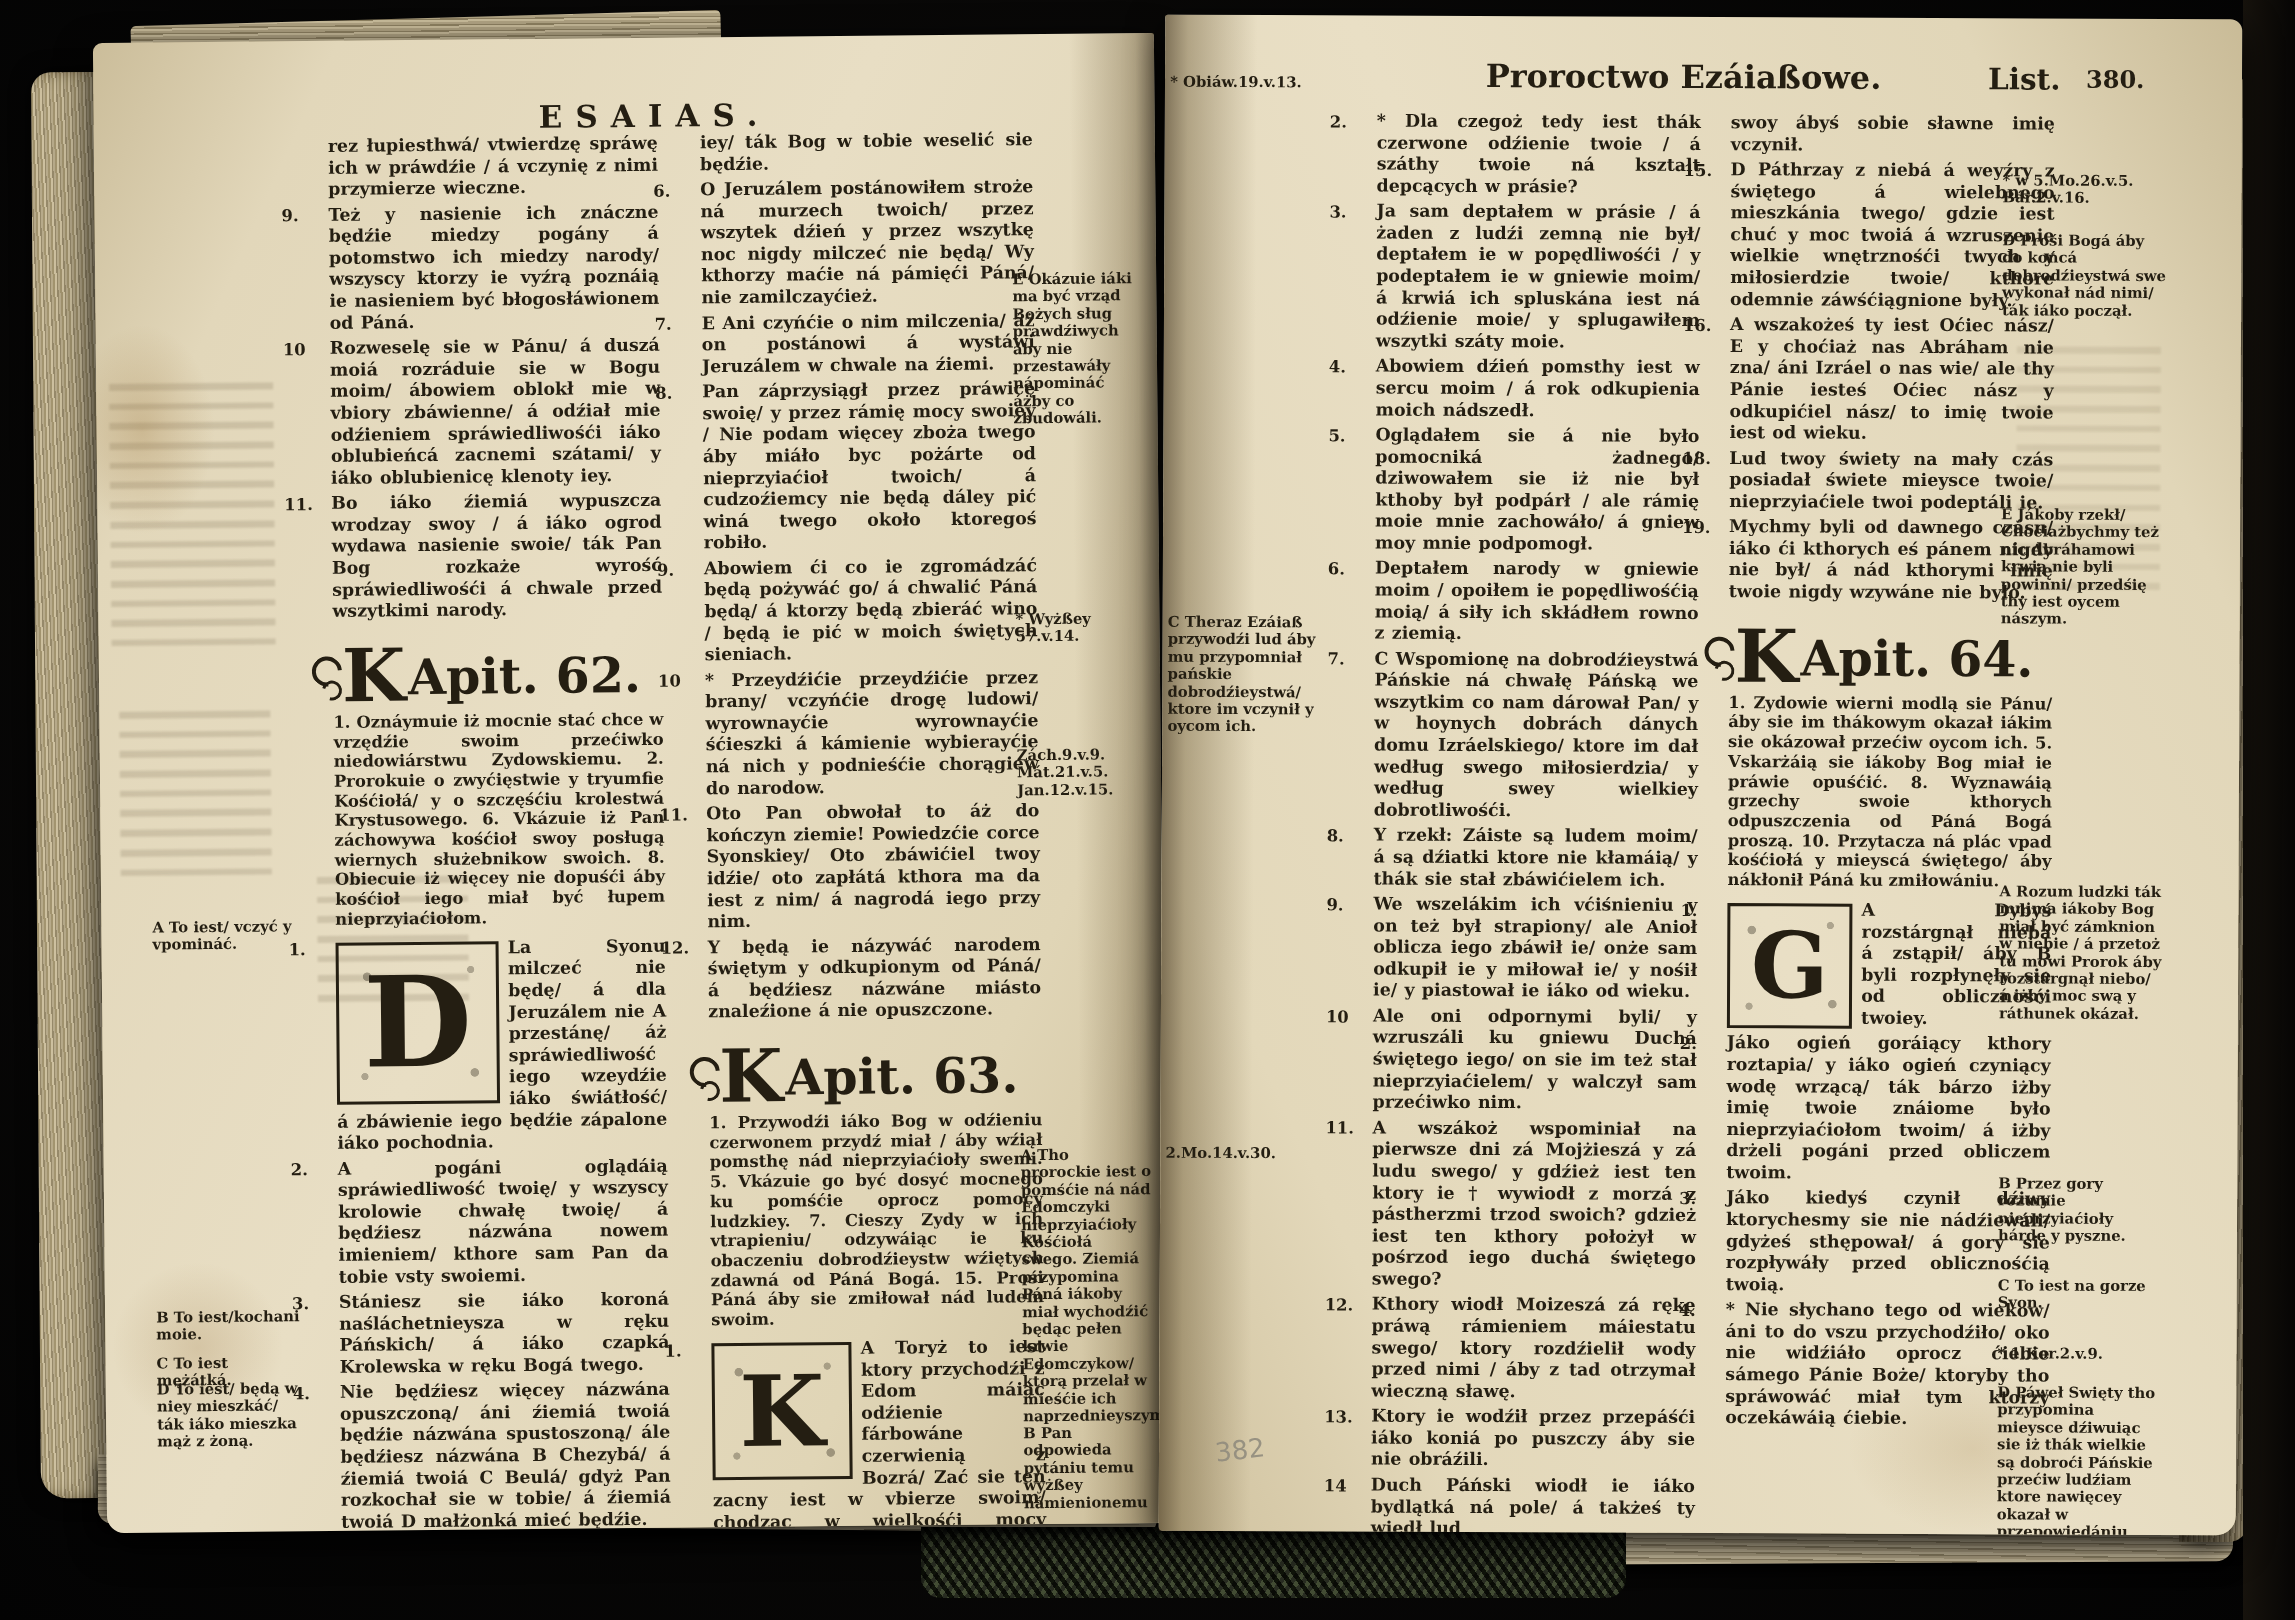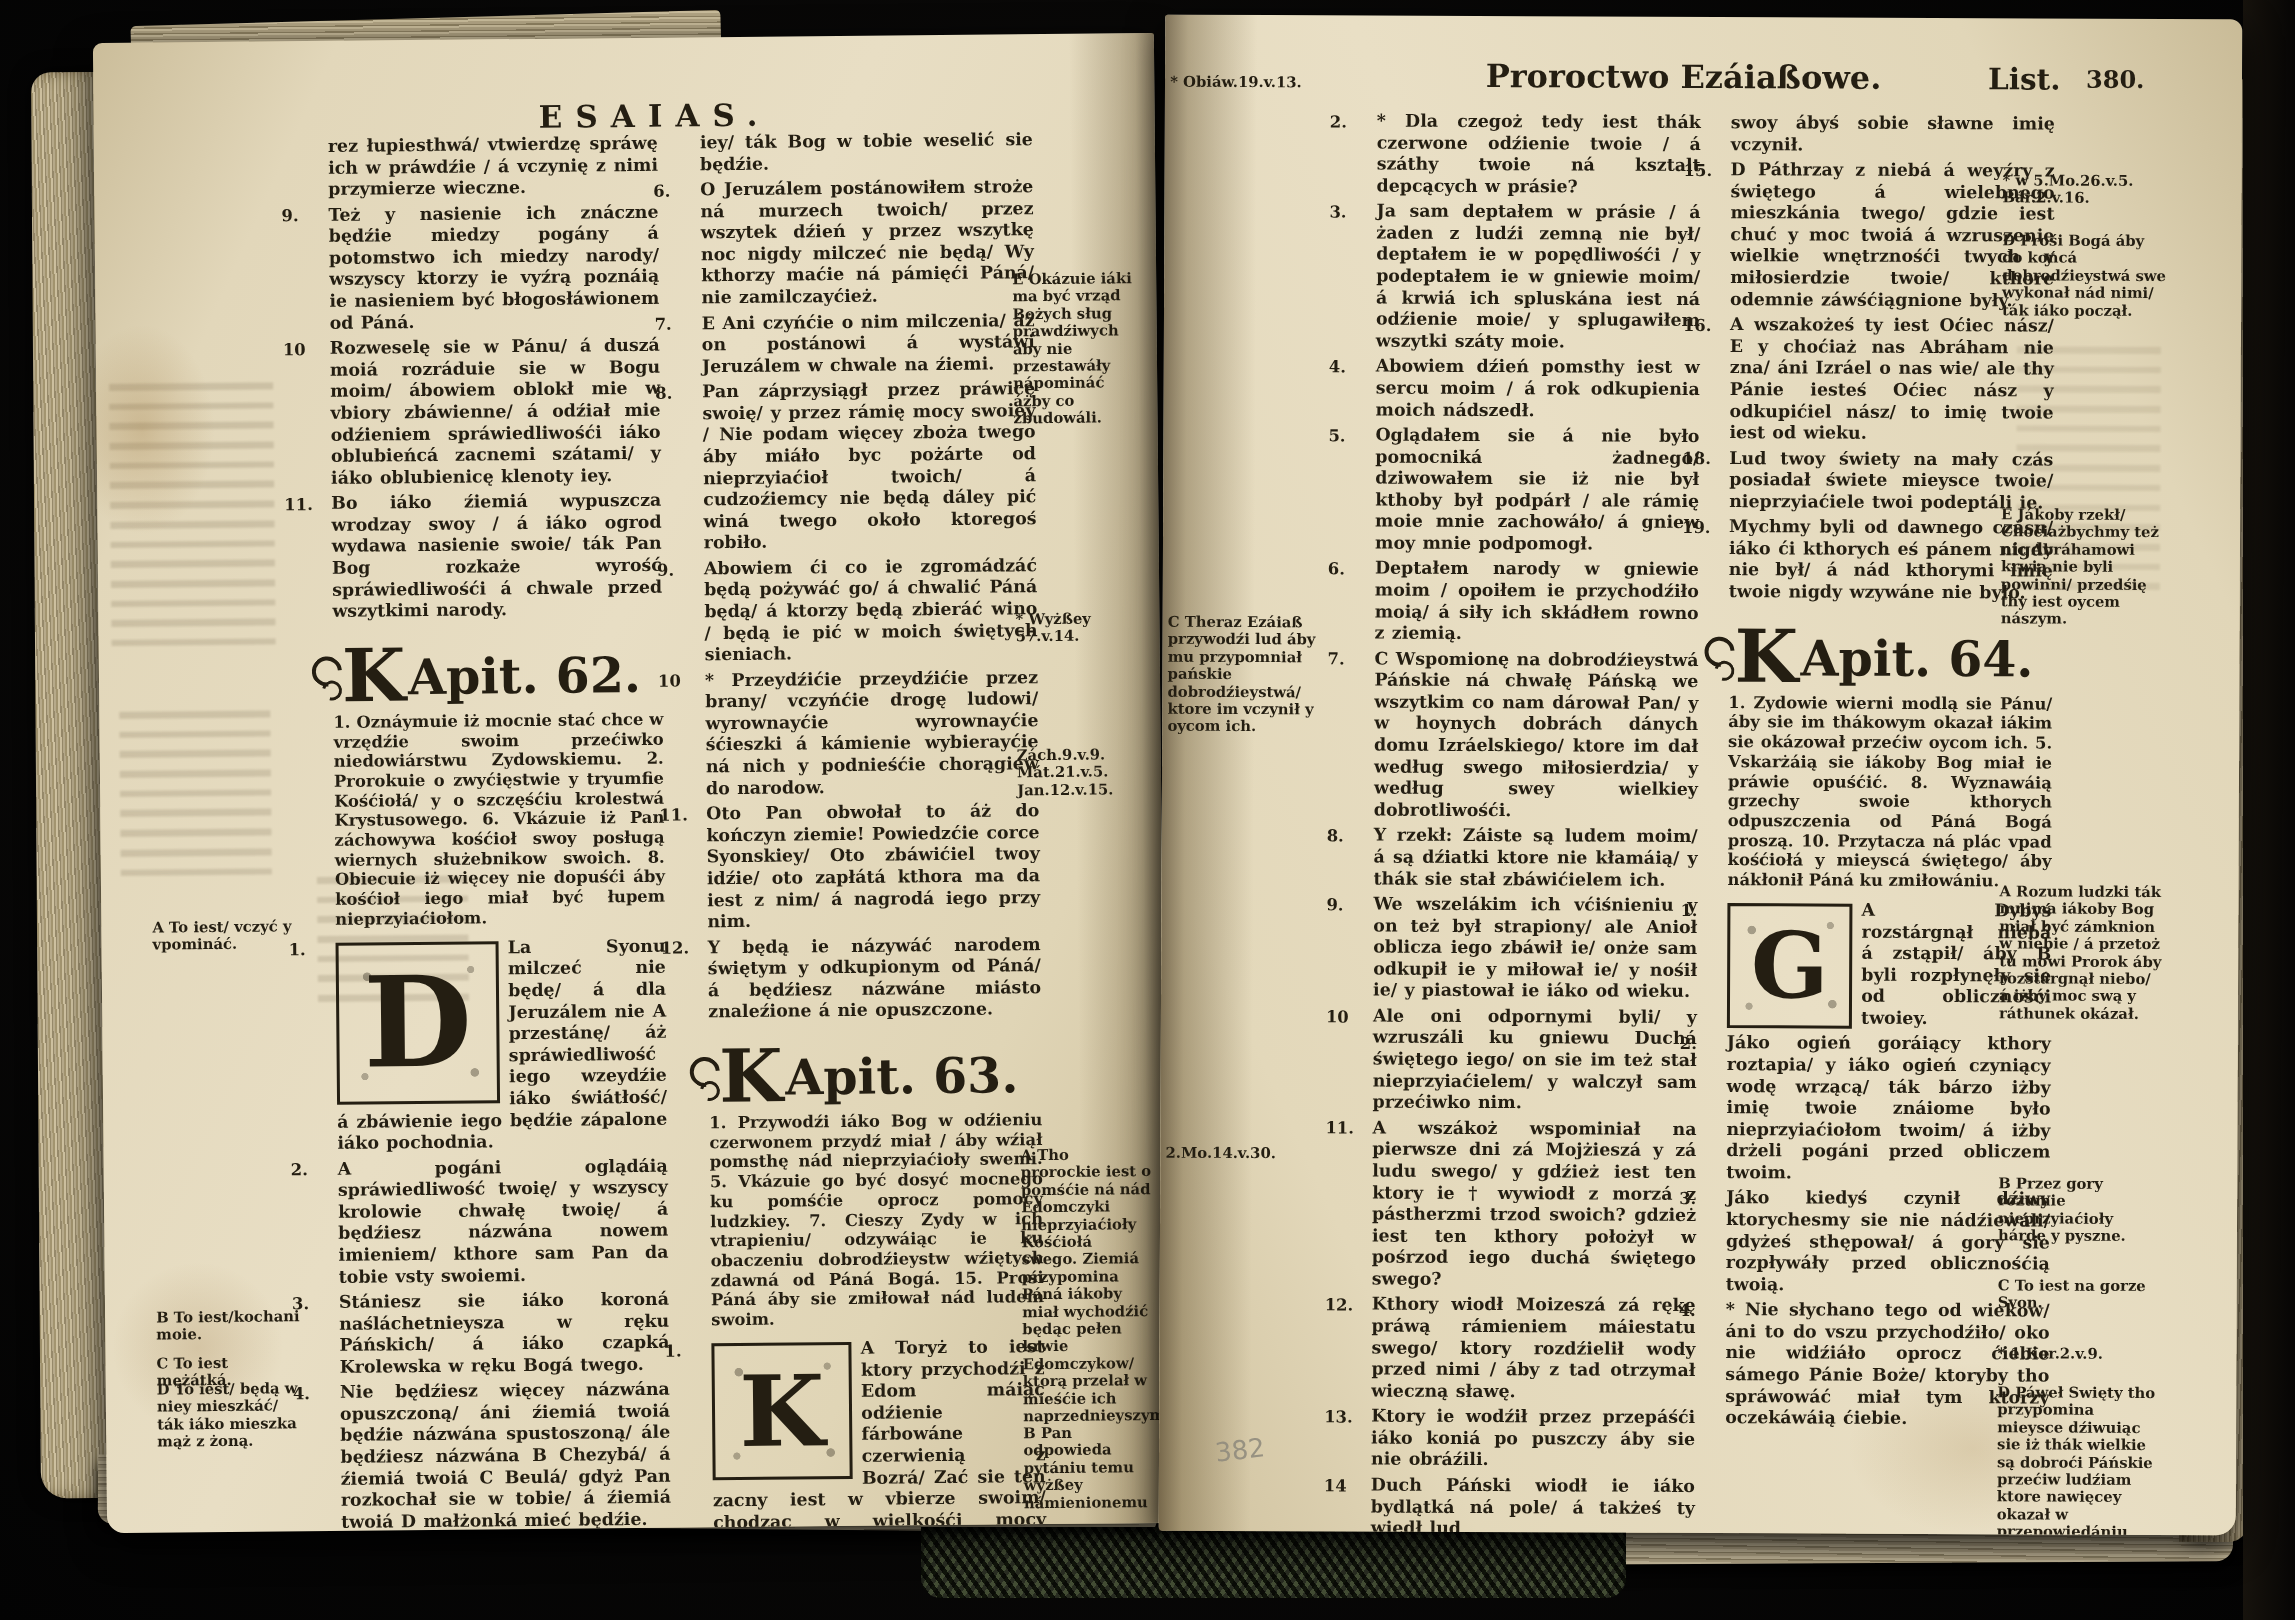--- a/index.html
+++ b/index.html
@@ -143,21 +143,21 @@
 
       <div class="pheader" id="rp-title">Proroctwo Ezáiaßowe.</div>
       <div class="pheader" id="rp-folio-word">List.</div>
       <div class="pheader" id="rp-folio-num">380.</div>
 
       <div class="col" id="rp-col1" style="left: 165px; top: 95px; width: 371px; padding-left: 47px; box-sizing: border-box;">
           <div class="para"><span class="vnum">2.</span><span>* Dla czegoż tedy iest thák czerwone odźienie twoie / á száthy twoie ná ksztalt depcących w prásie?</span></div>
           <div class="para"><span class="vnum">3.</span><span>Ja sam deptałem w prásie / á żaden z ludźi zemną nie był/ deptałem ie w popędliwośći / y podeptałem ie w gniewie moim/ á krwiá ich spluskána iest ná odźienie moie/ y splugawiłem wszytki száty moie.</span></div>
           <div class="para"><span class="vnum">4.</span><span>Abowiem dźień pomsthy iest w sercu moim / á rok odkupienia moich nádszedł.</span></div>
           <div class="para"><span class="vnum">5.</span><span>Oglądałem sie á nie było pomocniká żadnego/ dziwowałem sie iż nie był kthoby był podpárł / ale rámię moie mnie zachowáło/ á gniew moy mnie podpomogł.</span></div>
-          <div class="para"><span class="vnum">6.</span><span>Deptałem narody w gniewie moim / opoiłem ie przychodźiło moią/ á siły ich skłádłem rowno z ziemią.</span></div>
+          <div class="para"><span class="vnum">6.</span><span>Deptałem narody w gniewie moim / opoiłem ie popędliwośćią moią/ á siły ich skłádłem rowno z ziemią.</span></div>
           <div class="para"><span class="vnum">7.</span><span>C Wspomionę na dobrodźieystwá Páńskie ná chwałę Páńską we wszytkim co nam dárował Pan/ y w hoynych dobrách dánych domu Izráelskiego/ ktore im dał według swego miłosierdzia/ y według swey wielkiey dobrotliwośći.</span></div>
           <div class="para"><span class="vnum">8.</span><span>Y rzekł: Záiste są ludem moim/ á są dźiatki ktore nie kłamáią/ y thák sie stał zbáwićielem ich.</span></div>
           <div class="para"><span class="vnum">9.</span><span>We wszelákim ich vćiśnieniu y on też był strapiony/ ale Anioł oblicza iego zbáwił ie/ onże sam odkupił ie y miłował ie/ y nośił ie/ y piastował ie iáko od wieku.</span></div>
           <div class="para"><span class="vnum">10</span><span>Ale oni odpornymi byli/ y wzruszáli ku gniewu Duchá świętego iego/ on sie im też stał nieprzyiaćielem/ y walczył sam przećiwko nim.</span></div>
           <div class="para"><span class="vnum">11.</span><span>A wszákoż wspominiał na pierwsze dni zá Mojżieszá y zá ludu swego/ y gdźież iest ten ktory ie † wywiodł z morzá z pástherzmi trzod swoich? gdzież iest ten kthory położył w pośrzod iego duchá świętego swego?</span></div>
           <div class="para"><span class="vnum">12.</span><span>Kthory wiodł Moizeszá zá rękę práwą rámieniem máiestatu swego/ ktory rozdźielił wody przed nimi / áby z tad otrzymał wieczną sławę.</span></div>
           <div class="para"><span class="vnum">13.</span><span>Ktory ie wodźił przez przepáśći iáko koniá po puszczy áby sie nie obráźili.</span></div>
           <div class="para"><span class="vnum">14</span><span>Duch Páński wiodł ie iáko bydlątká ná pole/ á takżeś ty wiedł lud</span></div>
         </div>
       <div class="col" id="rp-col2" style="left: 519px; top: 95px; width: 371px; padding-left: 47px; box-sizing: border-box;">

